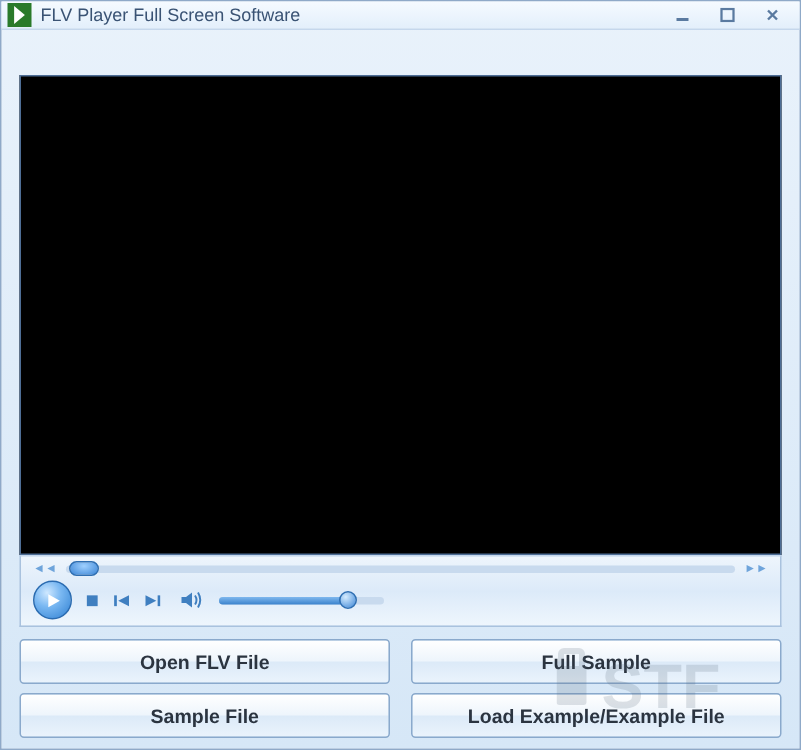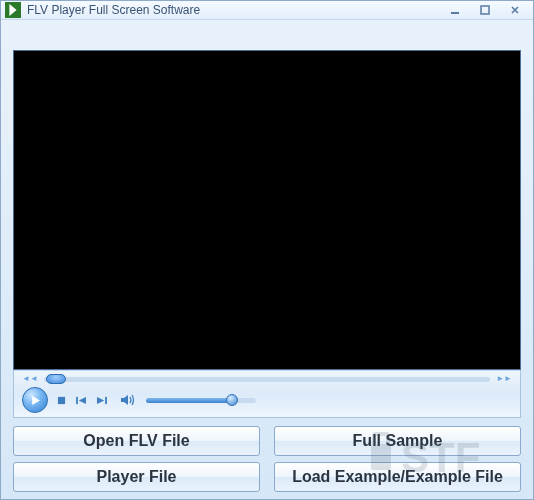--- a/index.html
+++ b/index.html
@@ -167,21 +167,21 @@
     display: grid;
     grid-template-columns: 1fr 1fr;
     grid-template-rows: 1fr 1fr;
     gap: 6px 14px;
   }
   .action-btn {
     height: 30px;
     background: linear-gradient(to bottom, #ffffff 0%, #eef5fc 48%, #dceaf8 52%, #eaf3fc 100%);
     border: 1px solid #8aa9cc;
     border-radius: 3px;
-    font-size: 16px;
+    font-size: 13px;
     font-weight: bold;
     color: #2b3440;
     cursor: pointer;
     display: flex;
     align-items: center;
     justify-content: center;
   }
   .watermark {
     position: absolute;
     right: 12px;
@@ -262,21 +262,21 @@
         <div class="vol-track">
           <div class="vol-fill"></div>
           <div class="vol-thumb"></div>
         </div>
       </div>
     </div>
 
     <div class="button-grid">
       <button class="action-btn">Open FLV File</button>
       <button class="action-btn">Full Sample</button>
-      <button class="action-btn">Player File</button>
+      <button class="action-btn">Sample File</button>
       <button class="action-btn">Load Example/Example File</button>
     </div>
 
     <svg class="watermark" width="150" height="70" viewBox="0 0 150 70">
       <g fill="#556677">
         <rect x="0" y="22" width="20" height="26" rx="2"></rect>
         <rect x="3" y="12" width="14" height="14" rx="2" fill="none" stroke="#556677" stroke-width="4"></rect>
         <text x="30" y="50" font-family="Arial Black, Arial" font-size="42" font-weight="900">STF</text>
       </g>
     </svg>

